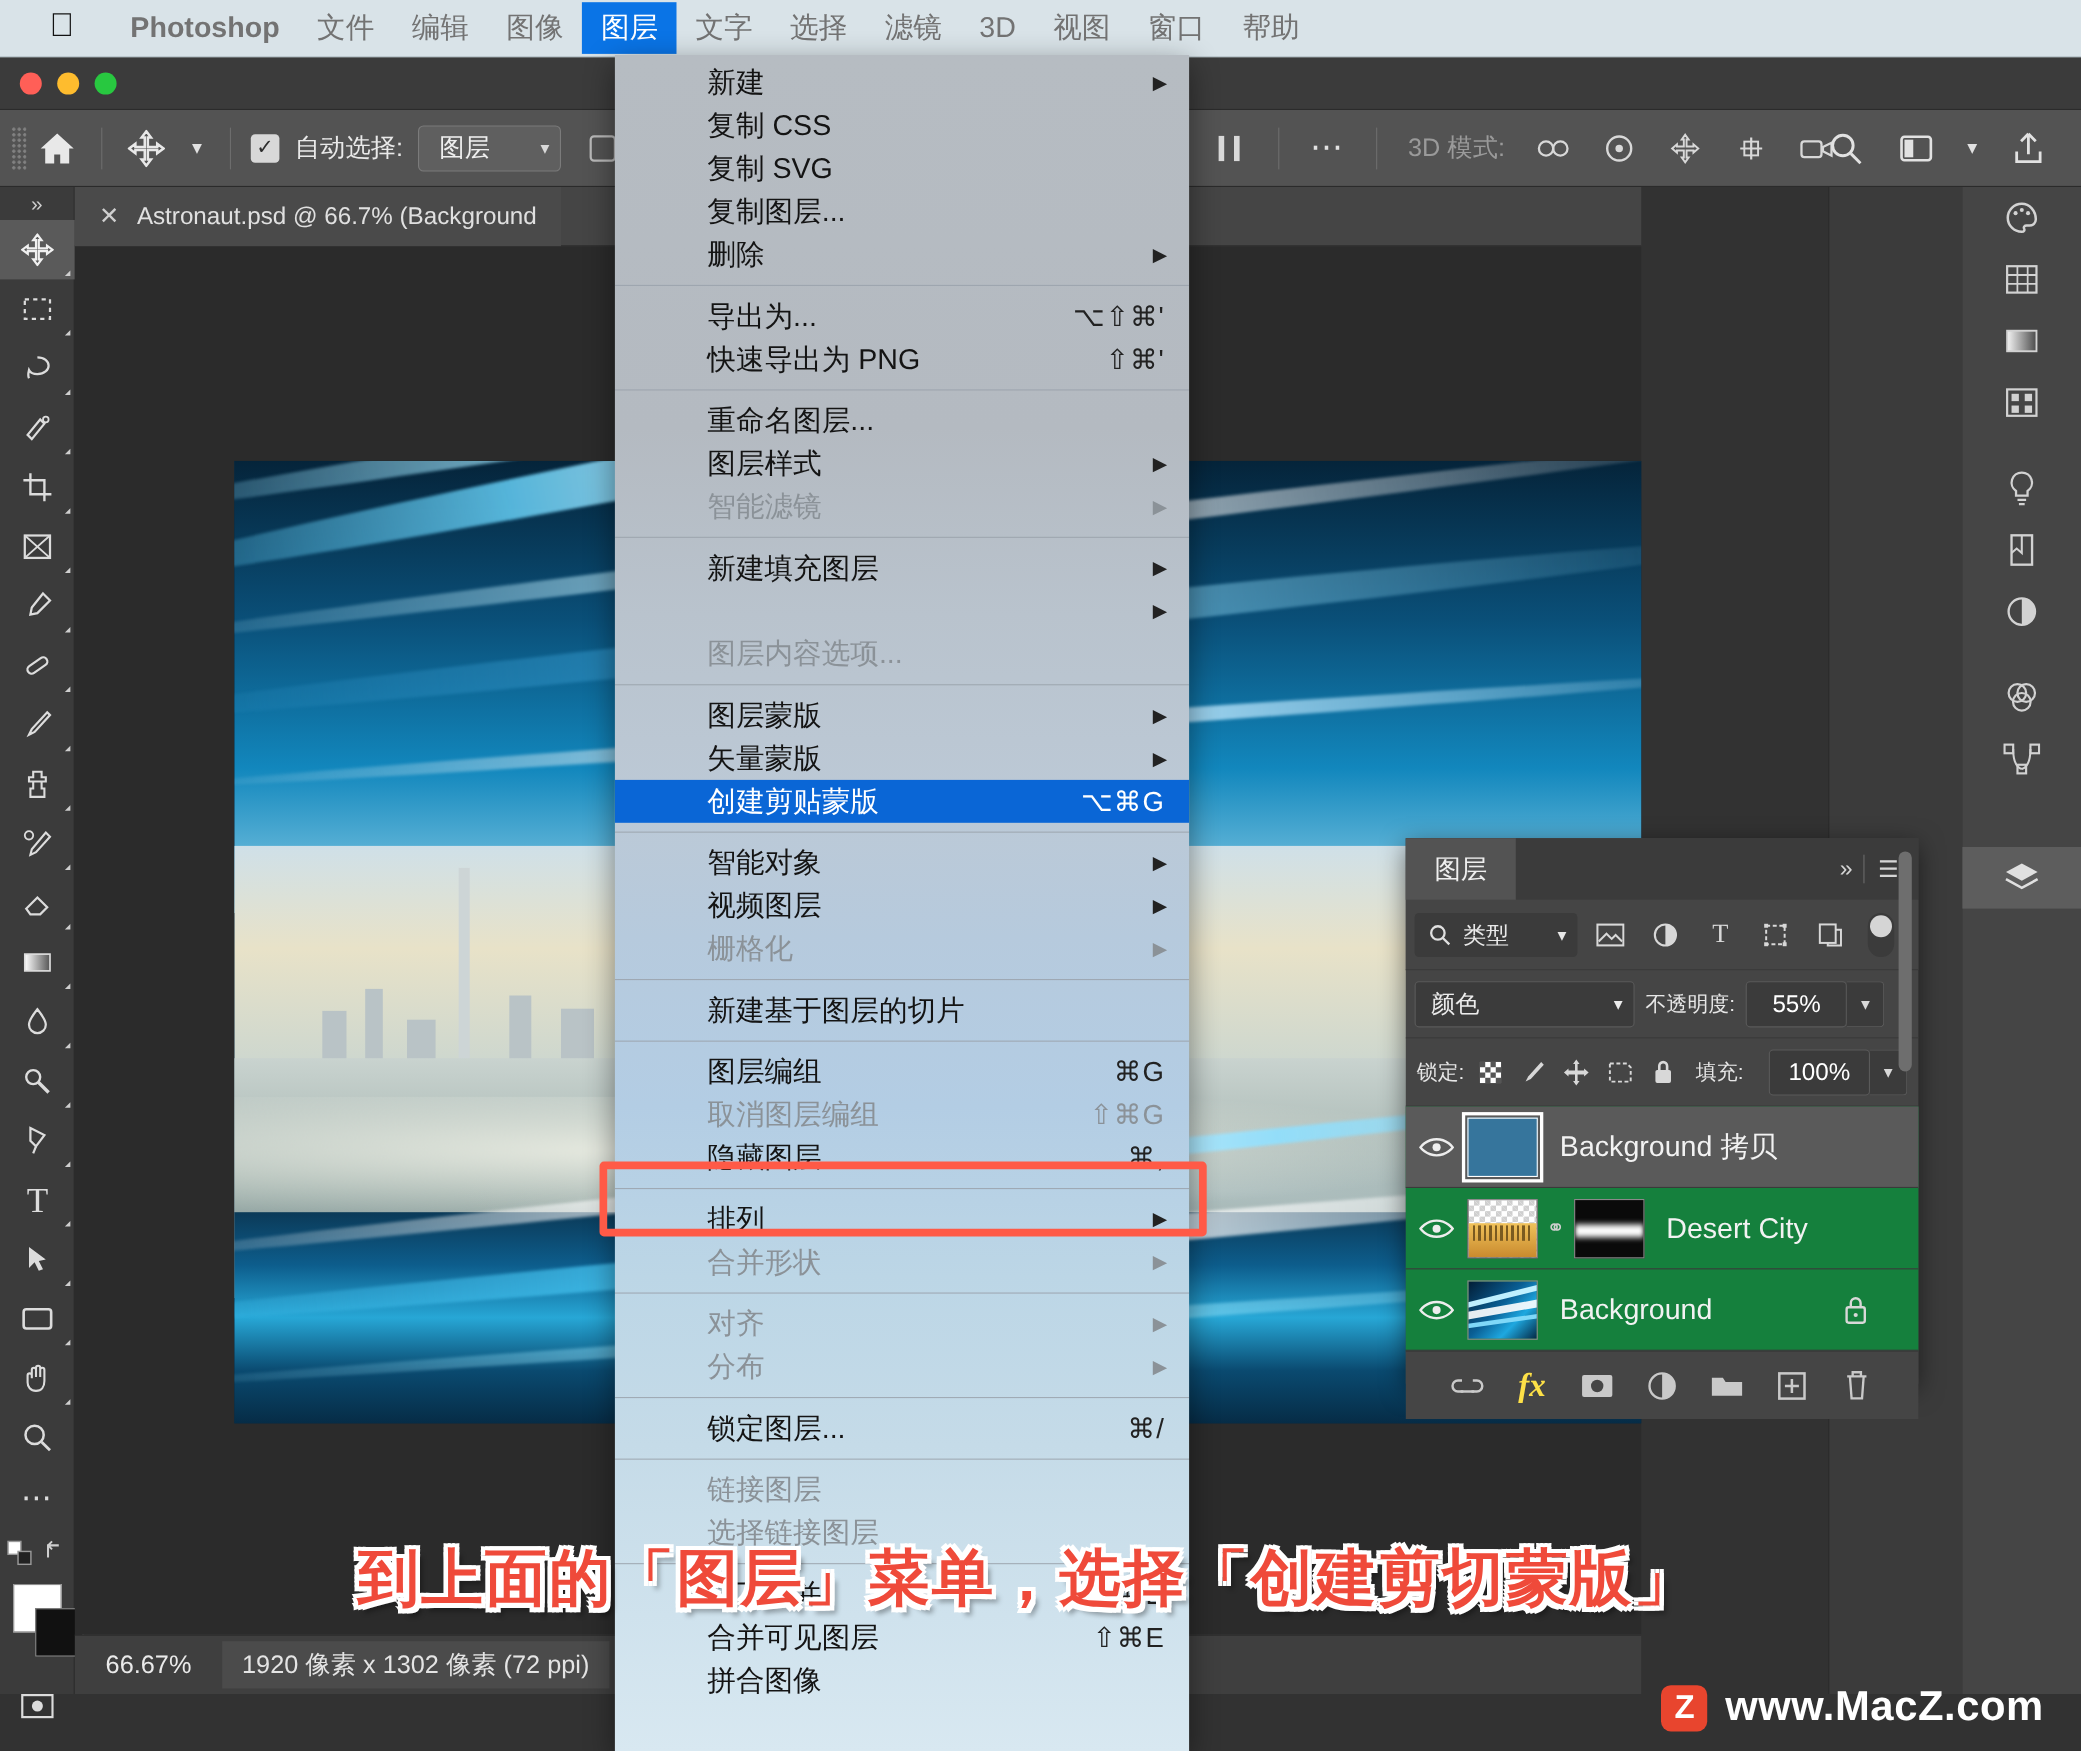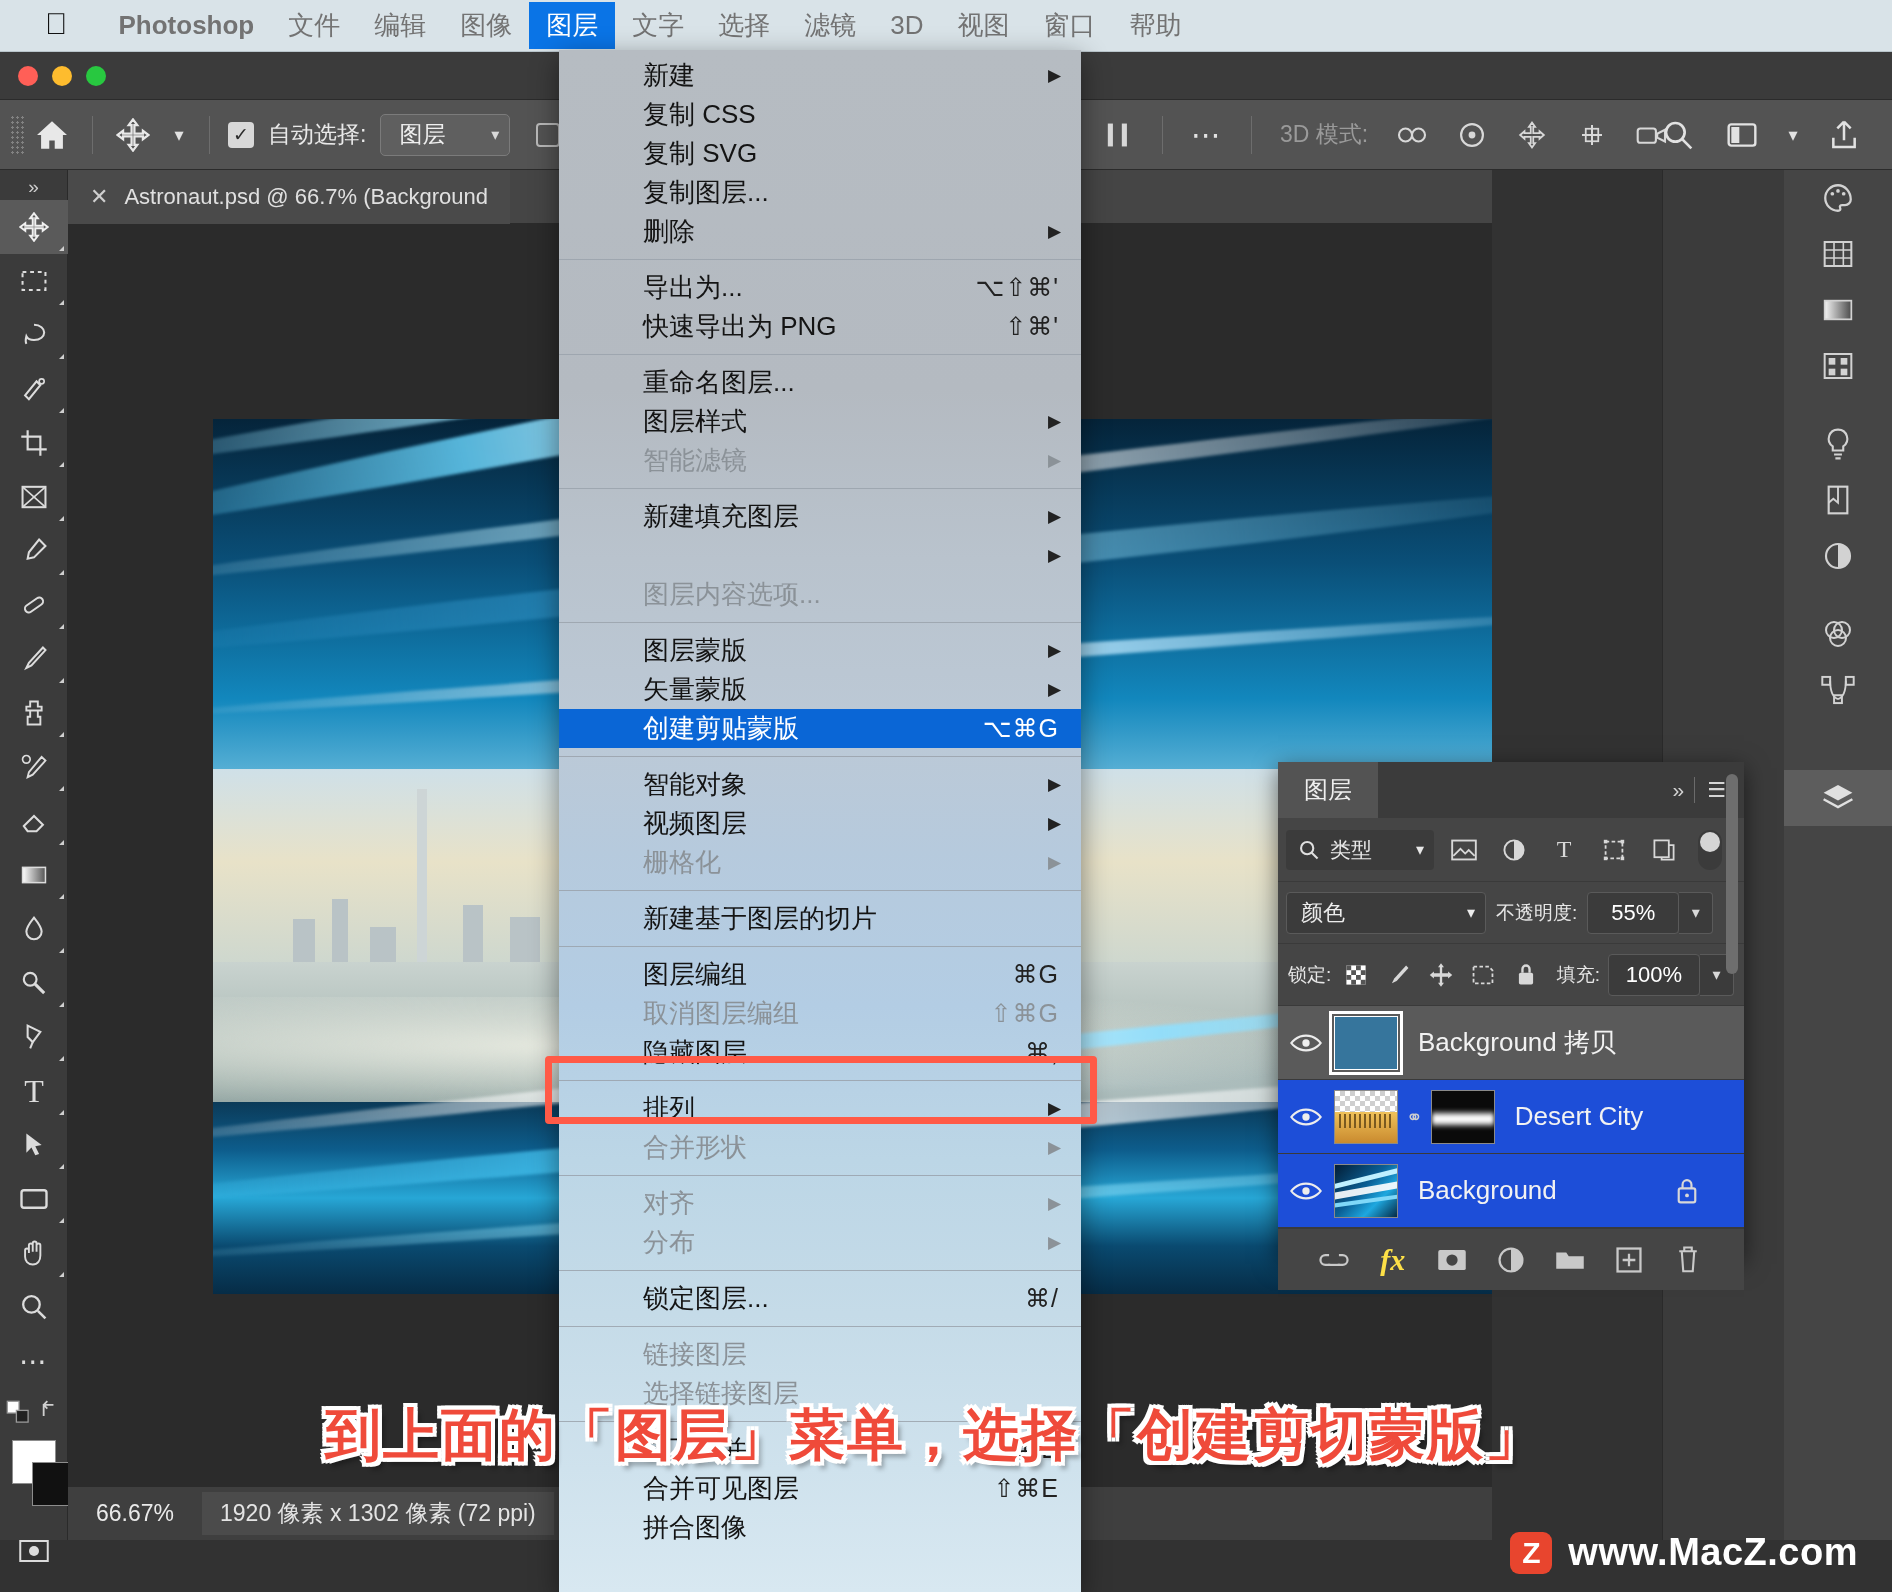--- a/index.html
+++ b/index.html
@@ -136,21 +136,21 @@
   .blabel { color:#e6e6e6; font-size:19px; white-space:nowrap; }
   .numfield { height:42px; background:#3b3b3b; border:1px solid #5a5a5a; border-radius:4px;
      color:#fff; font-size:22px; display:flex; align-items:center; padding:0 12px; min-width:92px;
      justify-content:center; }
   .stepper { width:34px; height:42px; background:#3b3b3b; border:1px solid #5a5a5a; border-left:none;
      border-radius:0 4px 4px 0; color:#d8d8d8; font-size:16px; display:flex; align-items:center; justify-content:center;}
 
   .lockrow { height:62px; display:flex; align-items:center; padding:0 10px; gap:8px;
      border-bottom:1px solid #3a3a3a; }
 
-  .layerlist { background:#1d4ed8; }
+  .layerlist { background:#15803d; }
   .lrow { height:74px; display:flex; align-items:center; border-bottom:1px solid #3a3a3a;
      position:relative; }
   .lrow.sel { background:#5a5a5a; }
   .eye { width:56px; height:74px; display:flex; align-items:center; justify-content:center;
      color:#e8e8e8; font-size:20px; }
   .thumb { width:64px; height:54px; background:#222; border:1px solid #8a8a8a; position:relative; overflow:hidden;}
   .thumb.selframe { outline:3px solid #ffffff; outline-offset:2px; border-color:#ffffff; }
   .lname { color:#f2f2f2; font-size:26px; margin-left:20px; white-space:nowrap; }
   .masklink { color:#cfcfcf; font-size:20px; margin:0 8px; }
   .lockico { position:absolute; right:44px; color:#d8d8d8; font-size:22px; }
@@ -722,21 +722,21 @@
           <path d="M3 4h13l3 3v11H3z" fill="none" stroke="#d8d8d8" stroke-width="1.5" stroke-dasharray="3 2"></path>
         </svg>
     </div>
     <div class="fico">
       <svg width="24" height="26" viewBox="0 0 18 22">
           <rect x="3" y="9" width="12" height="10" rx="1.5" fill="#d8d8d8"></rect>
           <path d="M6 9V6a3 3 0 0 1 6 0v3" fill="none" stroke="#d8d8d8" stroke-width="2"></path>
         </svg>
     </div>
     <div class="blabel" style="margin-left:6px;">填充:</div>
-    <div style="display:flex;">
+    <div style="display:flex;margin-left:15px;">
       <div class="numfield">100%</div>
       <div class="stepper">▾</div>
     </div>
   </div>
 
   <div class="layerlist">
 
     <div class="lrow sel">
       <div class="eye">
         <svg width="32" height="22" viewBox="0 0 26 18">

